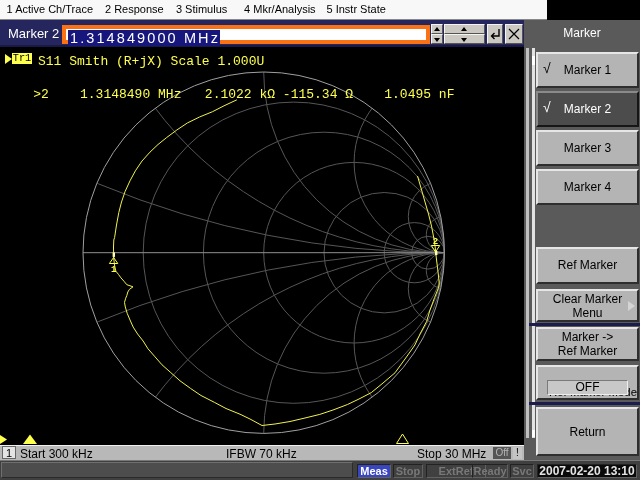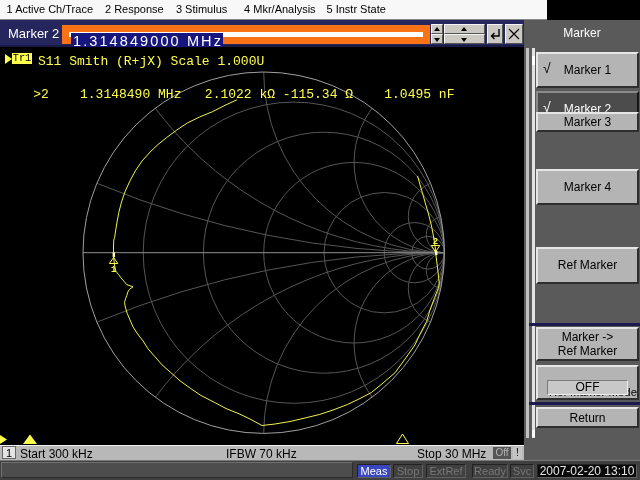--- a/index.html
+++ b/index.html
@@ -4,21 +4,21 @@
 body { width:640px; height:480px; background:#000; position:relative; overflow:hidden;
   font-family:"Liberation Sans", sans-serif; }
 .abs { position:absolute; }
 .mono { font-family:"Liberation Mono", monospace; white-space:pre; font-weight:normal; }
 
 #menubar { left:0; top:0; width:547px; height:20px; background:#f8f8f8; border-bottom:1px solid #888; }
 #menubar span { position:absolute; top:3px; font-size:11px; color:#000; }
 
 #toolbar { left:0; top:20px; width:524px; height:27px; background:#26265e; border-bottom:2px solid #191945; }
 #tlabel { position:absolute; left:8px; top:6px; font-size:13px; color:#fff; }
-#field { position:absolute; left:62px; top:5px; width:368px; height:19px; background:#fff; border:7px solid #f97316; }
+#field { position:absolute; left:62px; top:5px; width:368px; height:19px; background:#fff; border:4px solid #f97316; }
 #sel { position:absolute; left:2px; top:1px; width:152px; height:16px; background:#16167c; color:#fff;
   font-size:14.5px; letter-spacing:2.1px; line-height:16px; padding-left:2px; }
 .btn3 { position:absolute; background:#ccc9c2; border-top:1px solid #f4f4f4; border-left:1px solid #f4f4f4;
   border-right:1px solid #555; border-bottom:1px solid #555; }
 .tri-u { width:0; height:0; border-left:3px solid transparent; border-right:3px solid transparent;
   border-bottom:4px solid #000; position:absolute; }
 .tri-d { width:0; height:0; border-left:3px solid transparent; border-right:3px solid transparent;
   border-top:4px solid #000; position:absolute; }
 
 #sidebar { left:524px; top:20px; width:116px; height:440px; background:#5a5a5a;padding-left:10px; }
@@ -35,21 +35,21 @@
 .sep { position:absolute; left:5px; width:111px; height:3px; background:#1b1b4d; }
 .arr { position:absolute; right:2px; top:50%; margin-top:-5px; width:0; height:0;
   border-top:5px solid transparent; border-bottom:5px solid transparent; border-left:7px solid #d4d4d4; }
 
 #chart { left:0; top:47px; width:524px; height:398px; background:#000; }
 .yel { color:#ffff4d; font-size:13px; }
 
 #chanbar { left:0; top:445px; width:524px; height:15px; background:#b8b8b8; border-top:1px solid #f0f0f0; font-size:12px; color:#000; }
 #chanbar span { position:absolute; top:1px; }
 
-#bottombar { left:0; top:460px; width:640px; height:20px; background:#404040; border-top:1px solid #787878; }
+#bottombar { left:0; top:460px; width:640px; height:20px; background:#404040; border-top:1px solid #787878;font-weight:bold; }
 .well { position:absolute; border-top:1px solid #222; border-left:1px solid #222;
   border-right:1px solid #616161; border-bottom:1px solid #616161; }
 .ind { top:3px; height:14px; font-size:11px; color:#787878; text-align:center; line-height:13px; }
 </style></head><body>
 <div class="abs" id="menubar">
   <span style="left:6.6px">1 Active Ch/Trace</span>
   <span style="left:105px">2 Response</span>
   <span style="left:175.9px">3 Stimulus</span>
   <span style="left:244.1px">4 Mkr/Analysis</span>
   <span style="left:326.5px">5 Instr State</span>
@@ -83,33 +83,34 @@
     </div>
 </div>
 <div class="abs" id="sidebar">
   <div id="sbtitle">Marker</div>
   <div id="sstrip"></div>
     <div style="position:absolute;left:7.5px;top:28px;width:3.5px;height:390px;background:#e2e2e2"></div>
     <div style="position:absolute;left:7.5px;top:36px;width:3.5px;height:9px;background:#ffffff"></div>
     <div style="position:absolute;left:7.5px;top:410px;width:3.5px;height:7px;background:#ffffff"></div>
   <div class="sbtn on2" style="top:31.5px; height:36px"><span class="chk">√</span>Marker 1</div>
   <div class="sbtn on" style="top:70.5px; height:36px"><span class="chk">√</span>Marker 2</div>
-  <div class="sbtn" style="top:92px; height:20px">Marker 3</div>
+  <div class="sbtn" style="top:110px; height:36px">Marker 3</div>
   <div class="sbtn" style="top:148.5px; height:36px">Marker 4</div>
   <div class="sbtn" style="top:226.5px; height:37.5px">Ref Marker</div>
+  <div class="sbtn" style="top:269px; height:33px">Clear Marker<br>Menu<div class="arr"></div></div>
   <div class="sep" style="top:303px"></div>
   <div class="sbtn" style="top:307px; height:33.5px">Marker -&gt;<br>Ref Marker</div>
   <div class="sbtn" style="top:344.5px; height:35.5px; display:block">
     <div style="margin-top:18px; text-align:right; font-size:11.4px">Ref Marker Mode</div>
     <div style="position:absolute; left:9px; right:9px; bottom:3px; height:15px; background:#c8c8c8;
       border-top:1px solid #7a7a7a; border-left:1px solid #7a7a7a; border-right:1px solid #eee;
       border-bottom:1px solid #eee; line-height:13px">OFF</div>
   </div>
   <div class="sep" style="top:382px"></div>
-  <div class="sbtn" style="top:387px; height:21px">Return</div>
+  <div class="sbtn" style="top:387px; height:49px">Return</div>
 </div>
 <div class="abs" id="chart">
 <svg width="527" height="398" style="position:absolute;left:0;top:0">
 <defs>
         <clipPath id="cc">
           <circle cx="263.7" cy="205.7" r="180.7"></circle>
         </clipPath>
       </defs>
 <g stroke="#565656" fill="none" stroke-width="1">
 <circle cx="293.8" cy="205.7" r="150.6"></circle>
@@ -156,16 +157,16 @@
   <span style="left:20px">Start 300 kHz</span>
   <span style="left:226px">IFBW 70 kHz</span>
   <span style="left:417px">Stop 30 MHz</span>
   <span style="left:493px; top:1px; width:18px; height:12px; background:#555; color:#b4b4b4; font-size:10px; text-align:center; line-height:12px">Off</span>
   <span style="left:513px; top:1px; width:9px; height:12px; background:#c4c4c4; font-size:10px; text-align:center; line-height:12px">!</span>
 </div>
 <div class="abs" id="bottombar">
   <div style="position:absolute; left:1px; top:1px; width:352px; height:16px; background:#4d4d4d; border-top:1px solid #6f6f6f; border-left:1px solid #6f6f6f; border-right:1px solid #2a2a2a; border-bottom:1px solid #2a2a2a"></div>
   <div class="well ind" style="left:357px; width:34px; background:#3a46c0; color:#fff">Meas</div>
   <div class="well ind" style="left:393px; width:30px">Stop</div>
-  <div class="well ind" style="left:426px; width:40px">ExtRef</div>
+  <div class="well ind" style="left:426px; width:60px">ExtRef</div>
   <div class="well ind" style="left:472px; width:36px">Ready</div>
   <div class="well ind" style="left:510px; width:24px">Svc</div>
   <div class="well ind" style="left:537px; width:100px; background:#0a0a0a; color:#e4e4e4; font-size:12px">2007-02-20 13:10</div>
 </div>
 </body></html>

